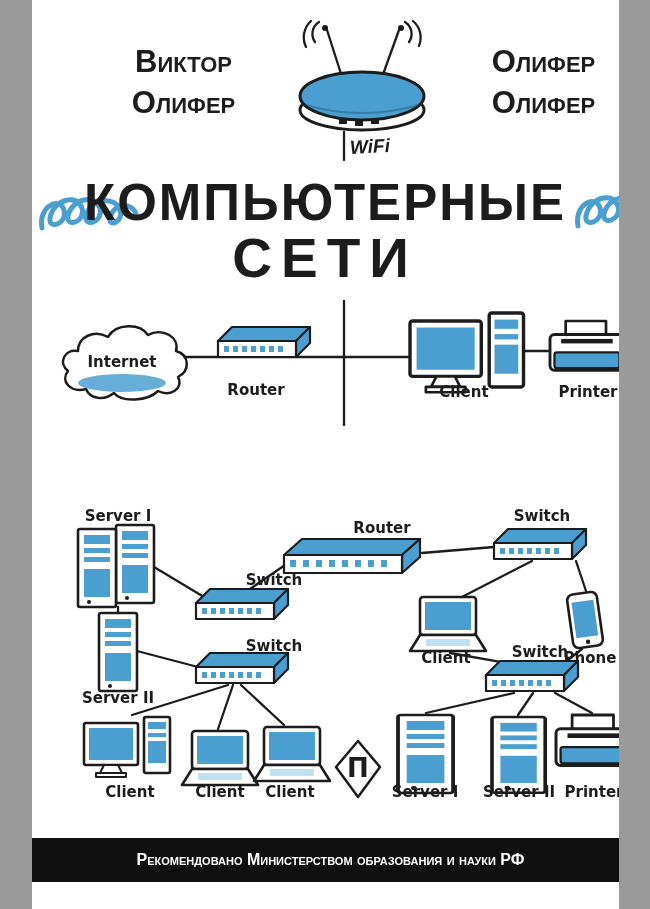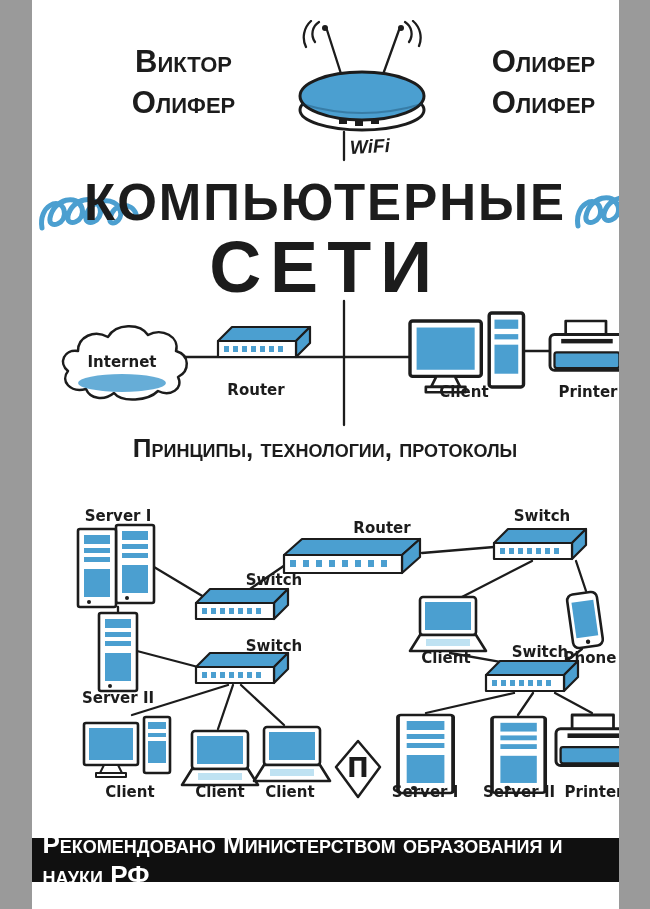--- a/index.html
+++ b/index.html
@@ -11,28 +11,28 @@
   .cover{position:relative;width:587px;height:909px;margin:0 auto;background:#fff;overflow:hidden;text-decoration:underline;}
   .abs{position:absolute;}
   .author{position:absolute;top:42px;width:160px;text-align:center;font-variant:small-caps;
           font-weight:700;font-size:31px;line-height:1.32;}
   .author-left{left:72px;}
   .author-right{left:432px;}
   .wifi-label{position:absolute;left:318px;top:136px;font-size:19px;font-weight:700;
               font-style:italic;transform:rotate(-3deg);}
   .title{position:absolute;left:0;top:176px;width:100%;text-align:center;font-weight:700;line-height:1.05;}
   .title-line1{font-size:51px;letter-spacing:2px;}
-  .title-line2{font-size:72px;letter-spacing:9px;}
+  .title-line2{font-size:55px;letter-spacing:9px;}
   .subtitle{position:absolute;left:0;top:433px;width:100%;text-align:center;
             font-variant:small-caps;font-weight:700;font-size:26px;}
   .edition{position:absolute;left:0;top:471px;width:100%;text-align:center;font-variant:small-caps;
            font-weight:700;font-size:25px;letter-spacing:.5px;color:var(--edition);}
   .footer{position:absolute;left:0;top:838px;width:100%;height:44px;background:var(--footer_bg);
           color:var(--footer_text);display:flex;align-items:center;justify-content:center;
-          font-variant:small-caps;font-weight:700;font-size:26px;padding-left:11px;}
+          font-variant:small-caps;font-weight:700;font-size:16px;padding-left:11px;}
   svg{display:block;}
   svg text{font-family:"DejaVu Sans","Liberation Sans",sans-serif;font-size:15px;
            font-weight:600;fill:var(--ink);text-anchor:middle;}
   .f-acc{fill:var(--accent);}
   .f-accl{fill:var(--accent_light);}
   .f-wht{fill:#fff;}
   .f-ink{fill:var(--ink);}
   .otl{stroke:var(--ink);stroke-linejoin:round;}
   .ln{stroke:var(--ink);stroke-width:2.3;stroke-linecap:round;fill:none;}
   .sq{stroke:var(--accent);stroke-width:5;fill:none;stroke-linecap:round;}
@@ -172,21 +172,20 @@
     </g>
     <g transform="translate(518,28) scale(1.12)">
       <use href="#d-printer"></use>
     </g>
 
     <text x="224" y="102">Router</text>
     <text x="432" y="104">Client</text>
     <text x="556" y="104">Printer</text>
   </svg>
 
-  <div class="subtitle">Принципы, технологии, протоколы</div>
 
   <svg class="abs" style="left:0;top:505px;" width="650" height="333" viewBox="0 0 650 333">
 
     <g class="ln">
       <path d="M122,62 L172,92"></path>
       <path d="M86,102 L86,108"></path>
       <path d="M105,146 L166,162"></path>
       <path d="M218,84 L256,58"></path>
       <path d="M390,48 L462,42"></path>
       <path d="M500,56 L426,94"></path>

